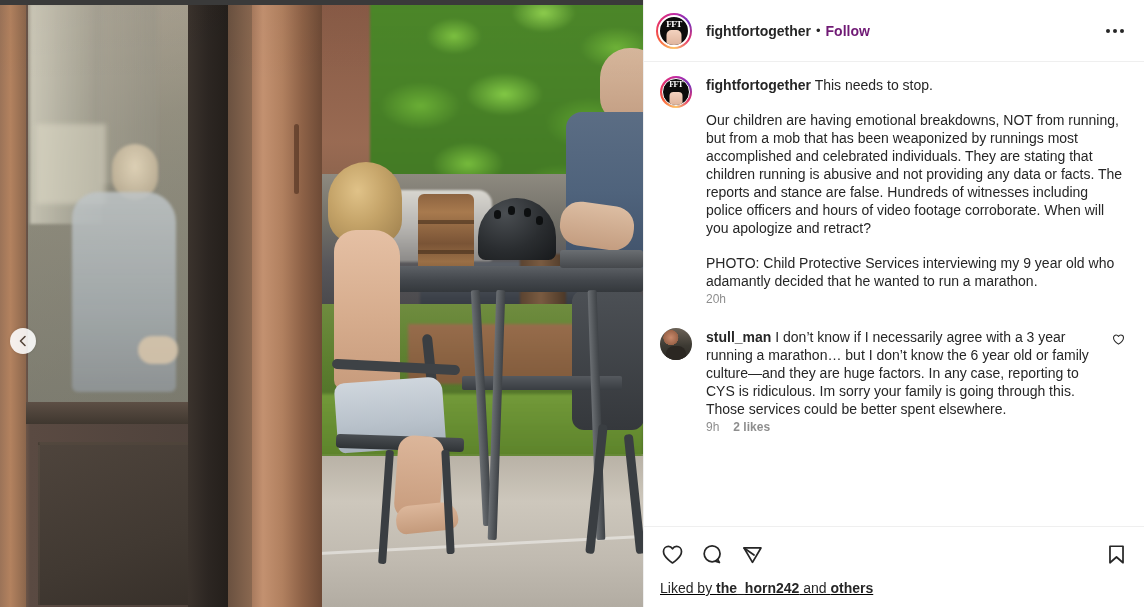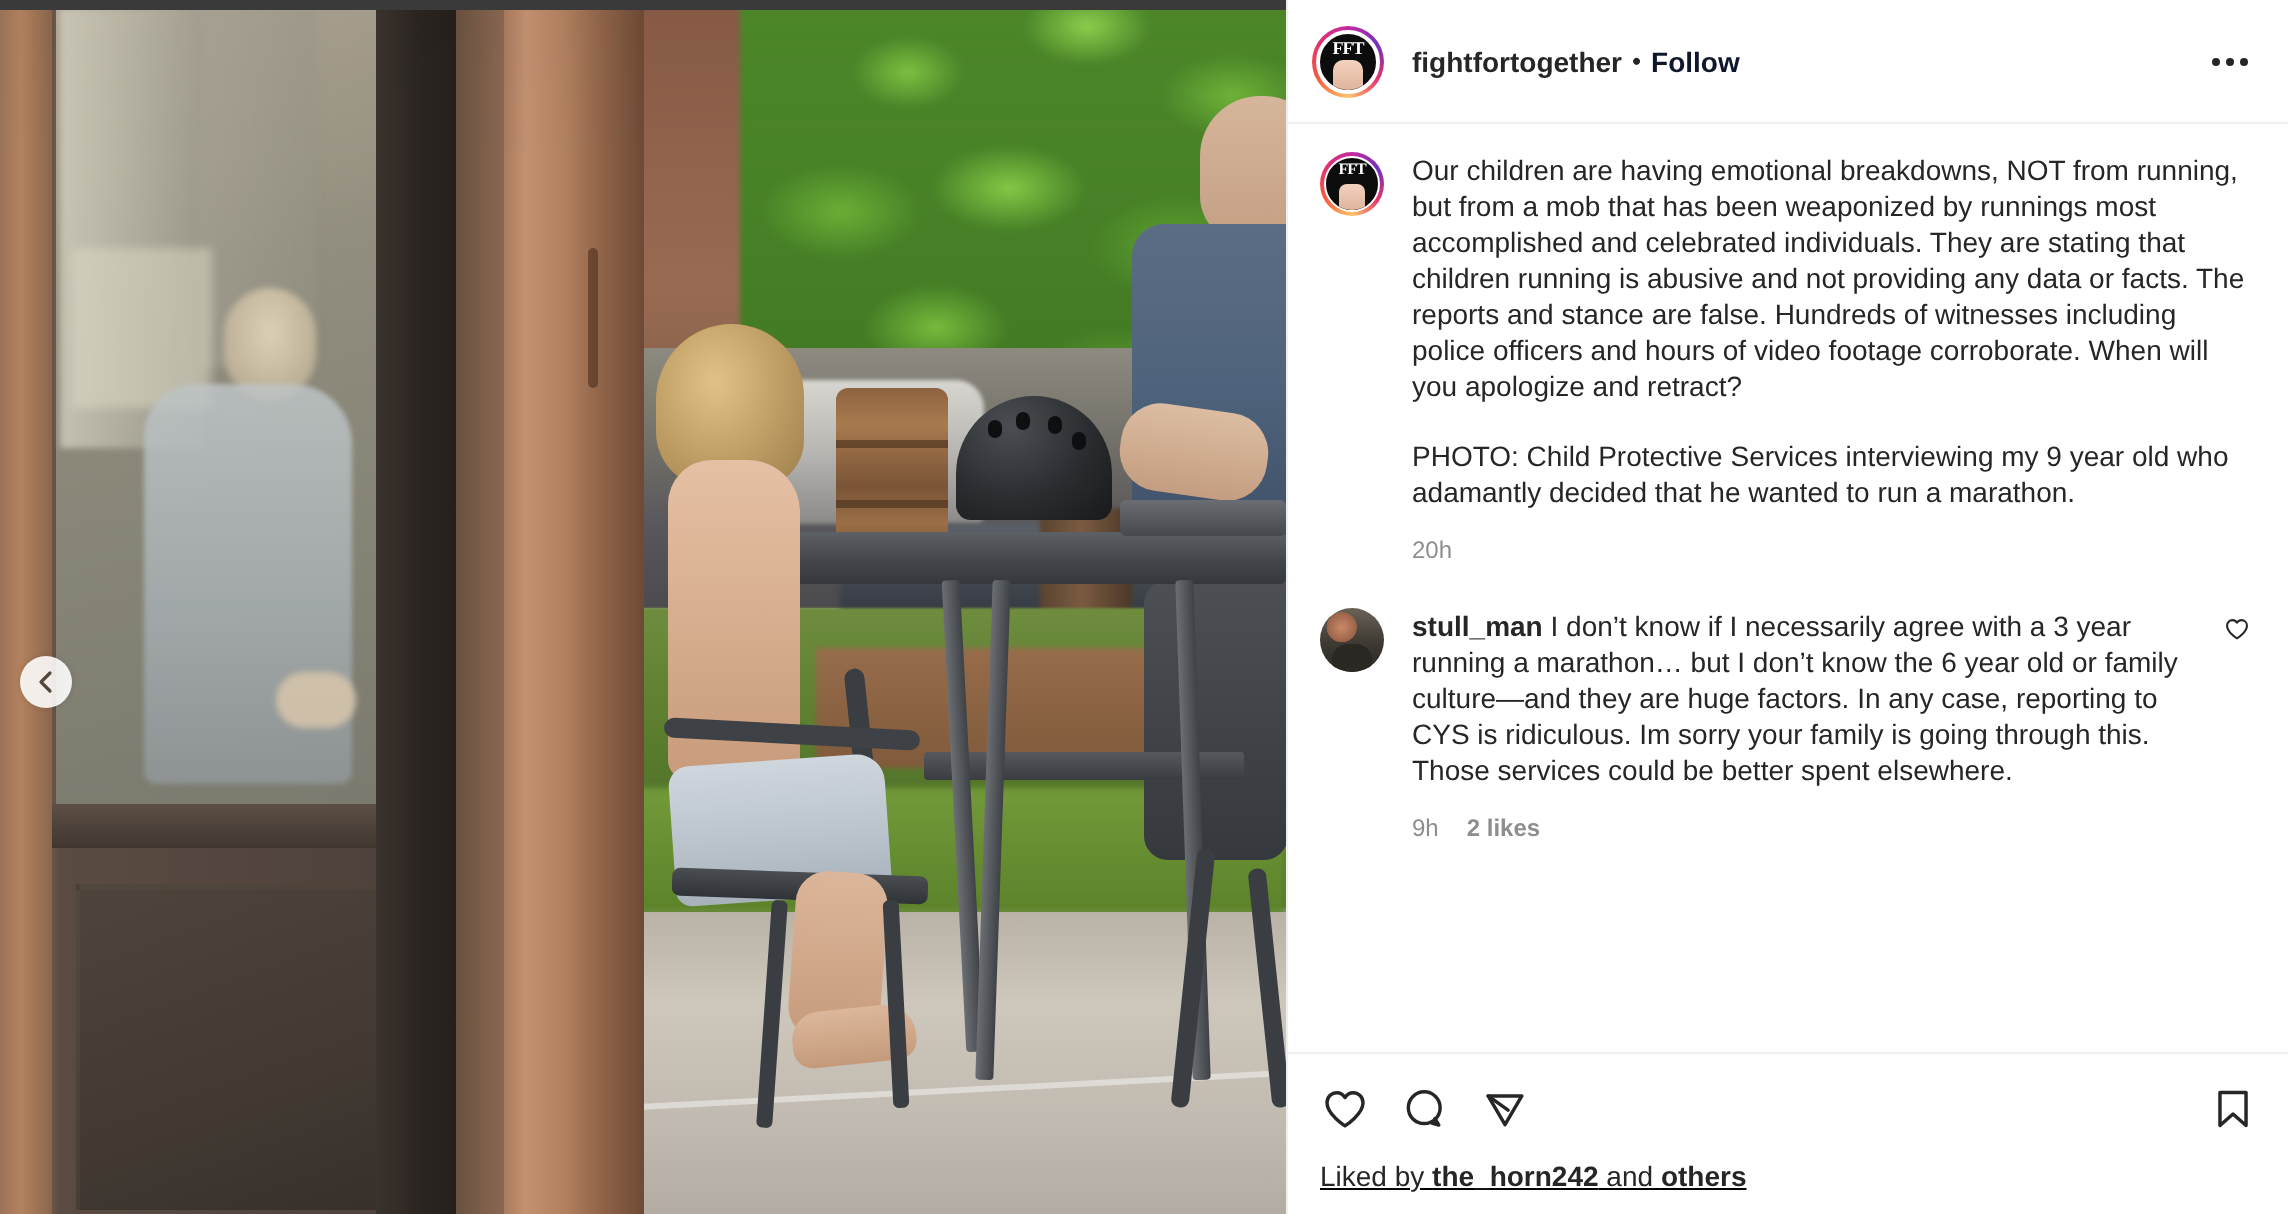--- a/index.html
+++ b/index.html
@@ -530,21 +530,21 @@
     font-weight: bold;
     color: #262626;
     font-size: 14px;
   }
   .dot-sep {
     margin: 0 5px;
     color: #262626;
     font-size: 13px;
   }
   .follow-link {
-    color: #0f172a;
+    color: #701a75;
     font-weight: bold;
     font-size: 14px;
   }
   .more-btn {
     width: 26px; height: 26px;
     display: flex;
     align-items: center;
     justify-content: center;
     color: #262626;
     flex: 0 0 26px;
@@ -633,21 +633,20 @@
     font-weight: bold;
     color: #262626;
   }
   .entry-text p {
     margin: 0;
   }
   .entry-text p + p {
     margin-top: 17px;
   }
   .meta-row {
-    margin-top: 11px;
     font-size: 12px;
     color: #8e8e8e;
     display: flex;
     align-items: center;
   }
   .meta-row .likes {
     margin-left: 14px;
     font-weight: bold;
     color: #8e8e8e;
   }
@@ -796,20 +795,21 @@
     <div class="panel-body">
 
       <div class="entry">
         <div class="entry-avatar story">
           <div class="inner">
             <div class="fft">FFT</div>
             <div class="fist"></div>
           </div>
         </div>
         <div class="entry-text">
+          <p><span class="uname">fightfortogether</span> <span>This needs to stop.</span></p>
           <p>Our children are having emotional breakdowns, NOT from running, but from a mob that has been weaponized by runnings most accomplished and celebrated individuals. They are stating that children running is abusive and not providing any data or facts. The reports and stance are false. Hundreds of witnesses including police officers and hours of video footage corroborate. When will you apologize and retract?</p>
           <p>PHOTO: Child Protective Services interviewing my 9 year old who adamantly decided that he wanted to run a marathon.</p>
           <div class="meta-row">
             <span>20h</span>
           </div>
         </div>
       </div>
 
       <div class="entry">
         <div class="entry-avatar photo-av"></div>

